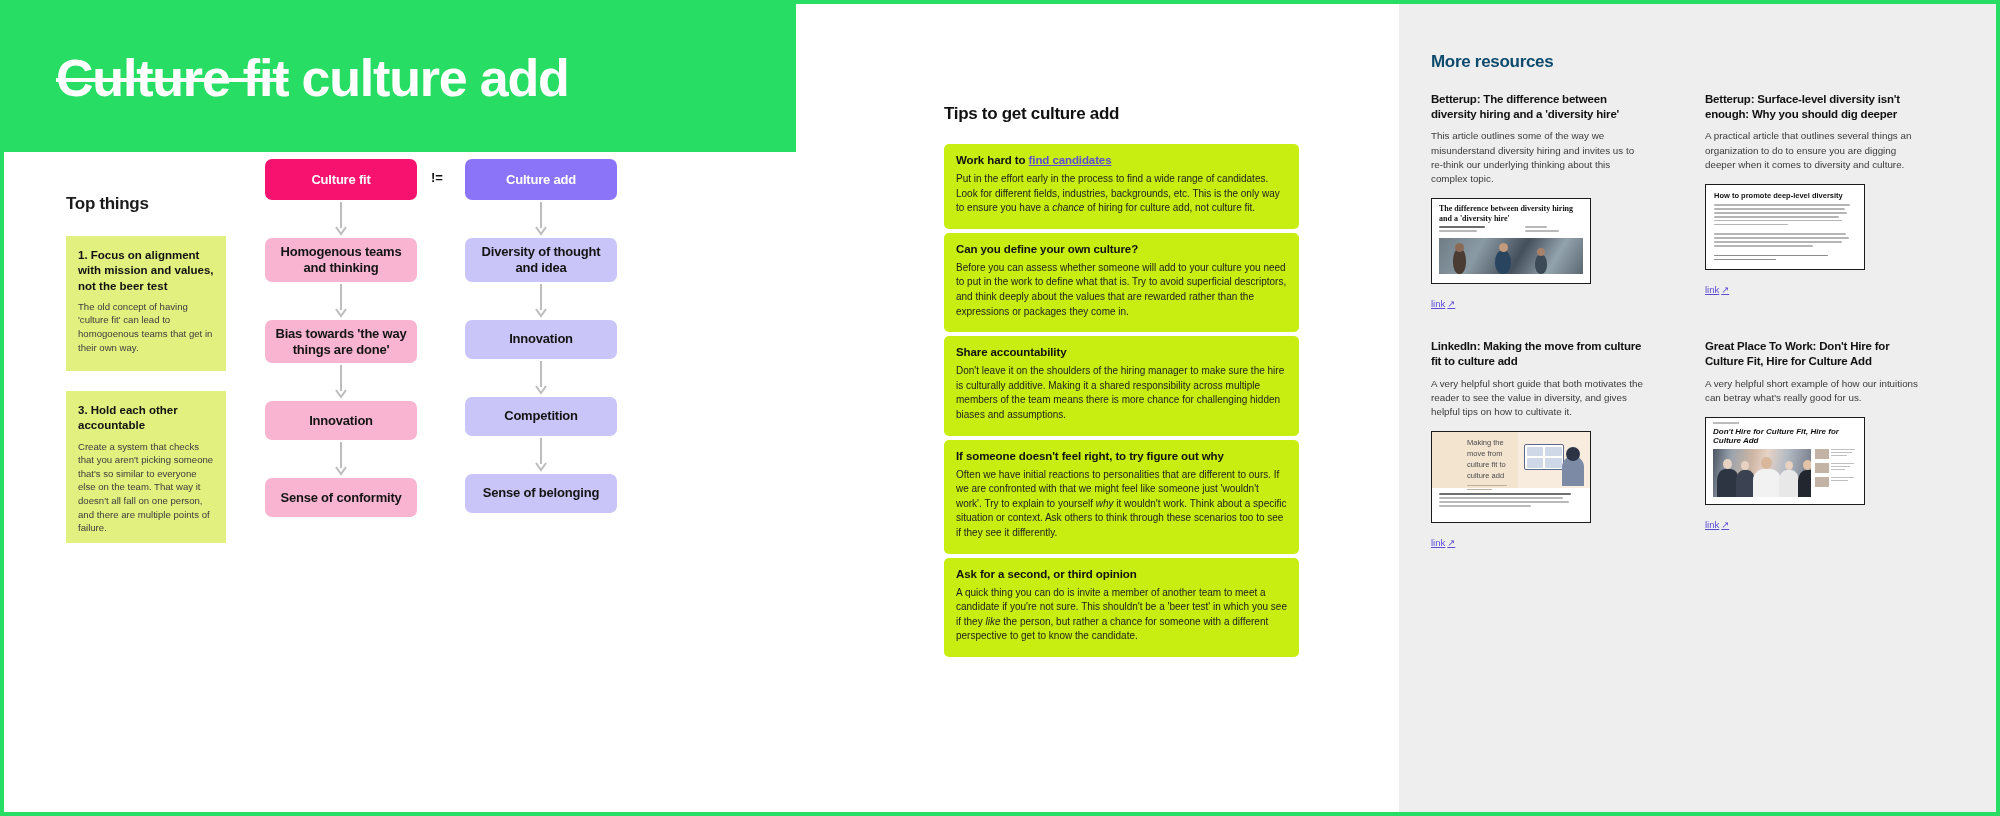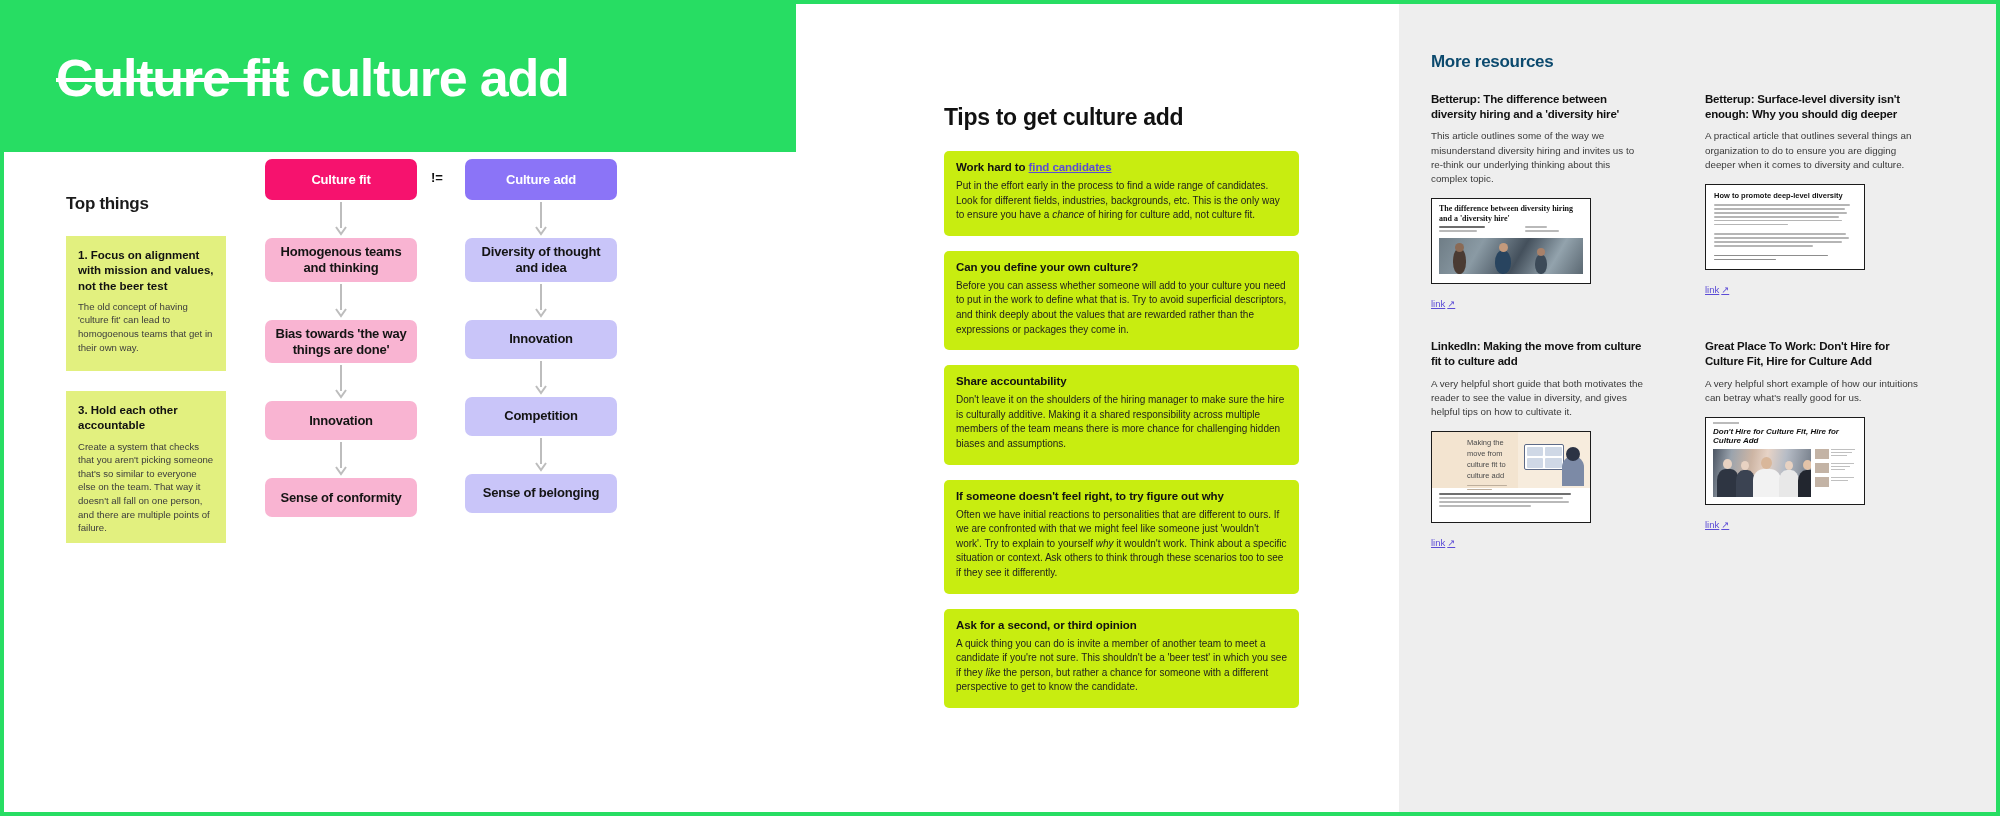--- a/index.html
+++ b/index.html
@@ -84,28 +84,28 @@
   .neq {
     position: absolute; left: 427px; top: 166px;
     font-size: 13px; font-weight: 700; color: #111;
   }
 
   
   .tips {
     position: absolute; left: 940px; top: 100px; width: 355px;
   }
   .tips-title {
-    font-size: 23px; font-weight: 700; color: #111; letter-spacing: -0.3px;
+    font-size: 17px; font-weight: 700; color: #111; letter-spacing: -0.3px;
     margin-bottom: 20px;
   }
   .tip-card {
     background: #c8ed10;
     border-radius: 5px;
     padding: 10px 12px 13px 12px;
-    margin-bottom: 15px;
+    margin-bottom: 4px;
   }
   .tip-head {
     font-size: 11.5px; font-weight: 700; color: #111; margin-bottom: 6px;
     letter-spacing: -0.1px;
   }
   .tip-head a {
     color: #5b4bd6; text-decoration: underline;
   }
   .tip-body {
     font-size: 10px; color: #1d1d1d; line-height: 1.46;

